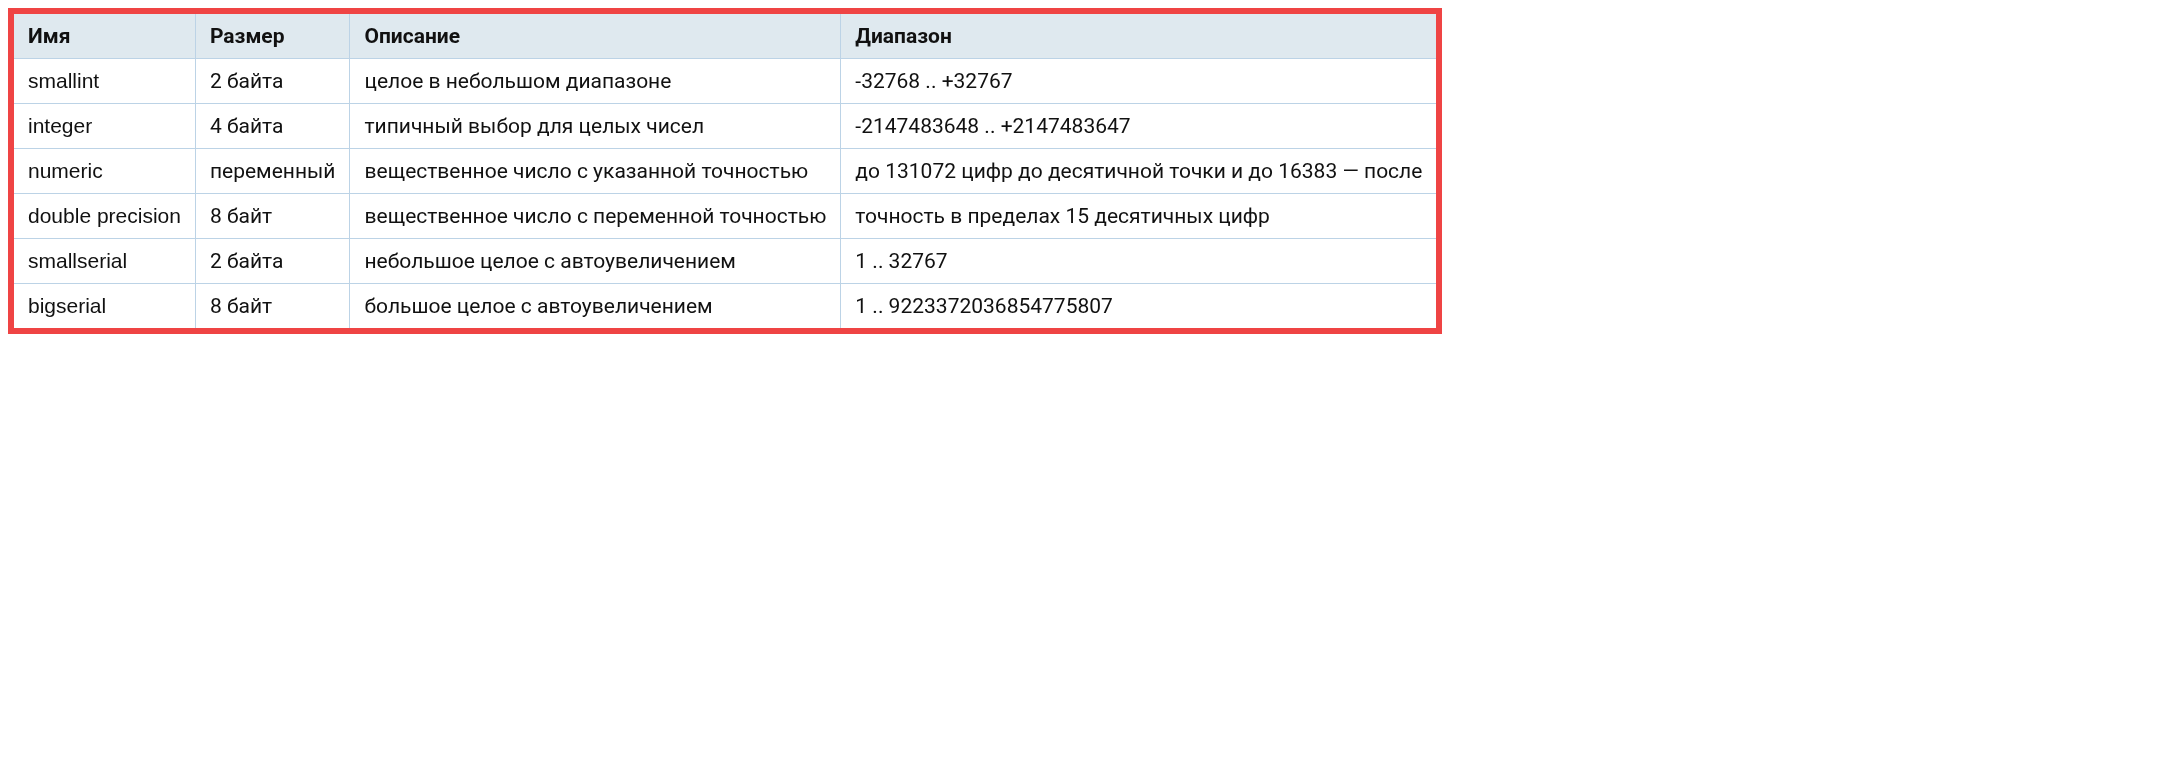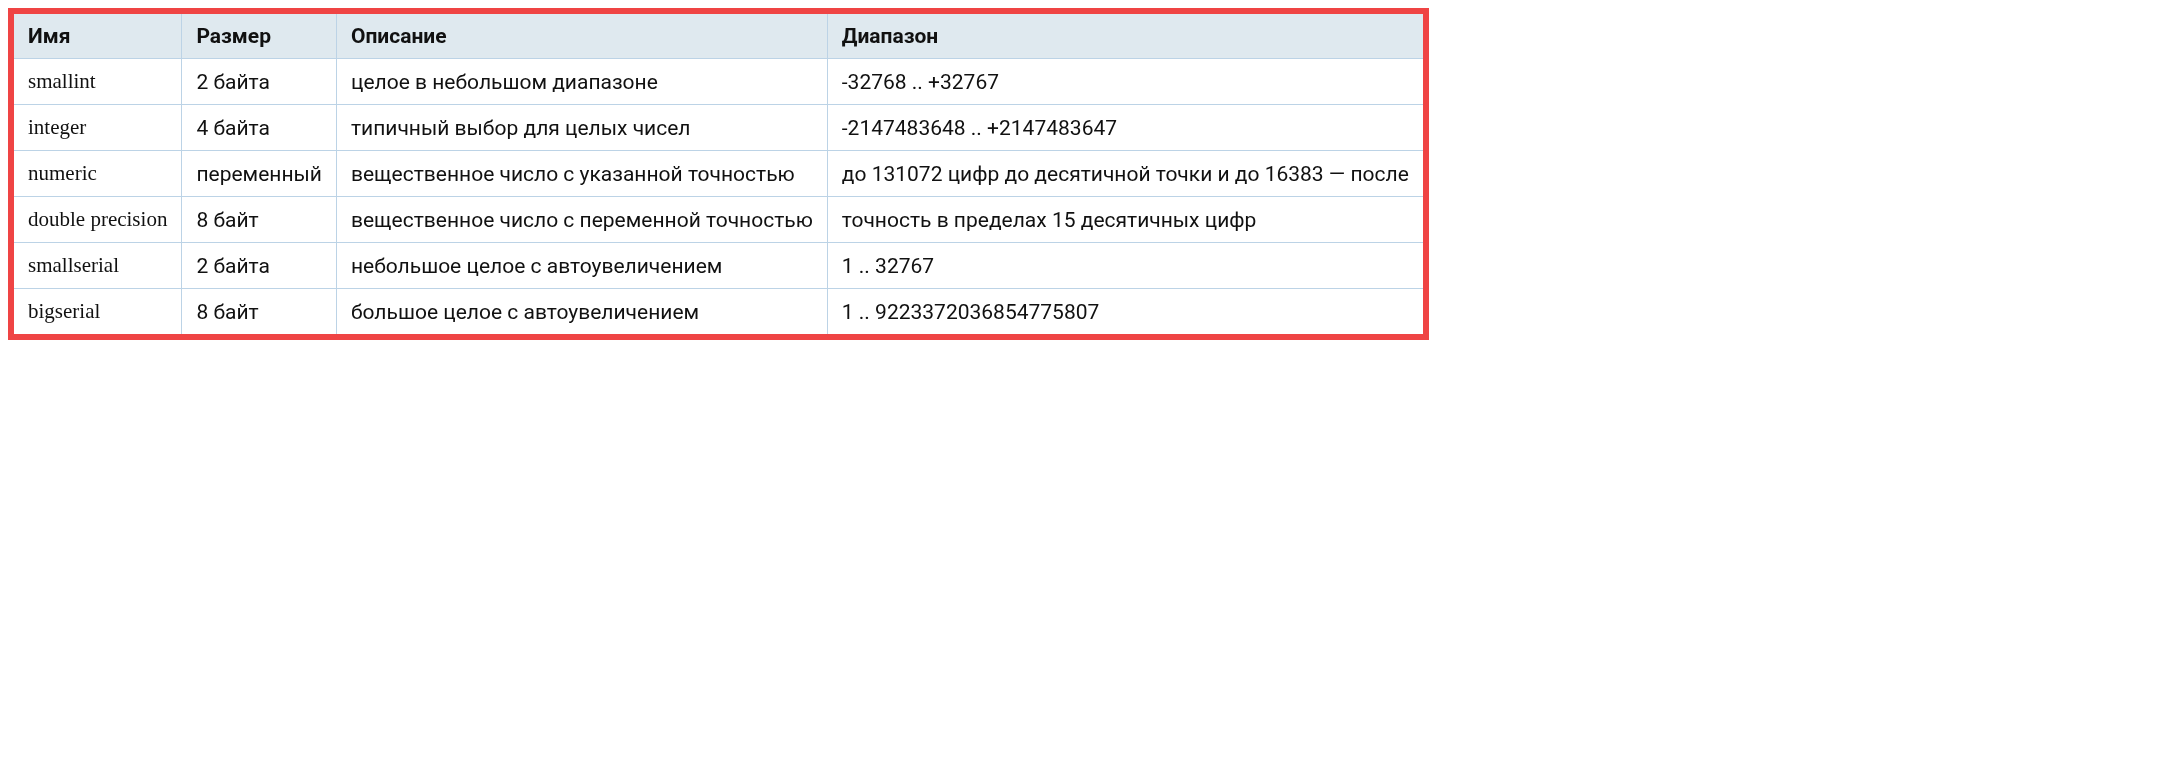--- a/index.html
+++ b/index.html
@@ -22,21 +22,21 @@
     padding: 10px 14px;
     text-align: left;
     vertical-align: middle;
     white-space: nowrap;
   }
   th {
     background: #dfe9ef;
     font-weight: 700;
   }
   td.name {
-    font-family: Liberation Serif, serif;
+    font-family: Liberation Sans, sans-serif;
     font-size: 21px;
   }
 </style>
 </head>
 <body>
 
 <div class="wrap">
   <table>
     <thead>
       <tr>

